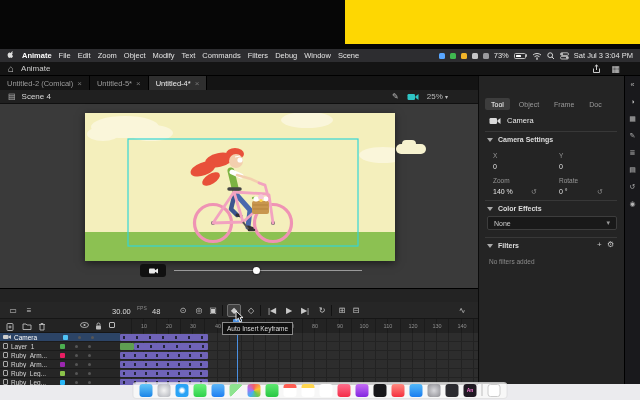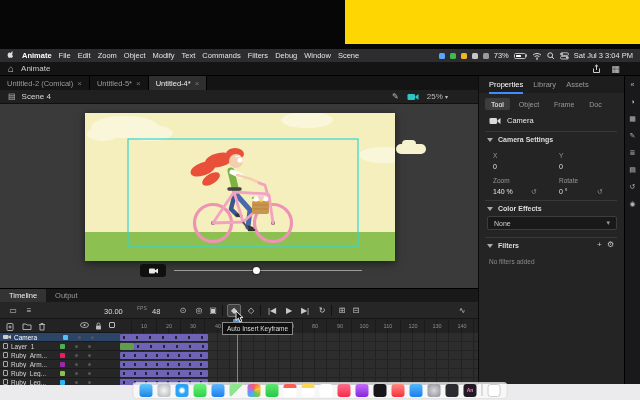--- a/index.html
+++ b/index.html
@@ -294,25 +294,20 @@
             <rect x="0" y=".5" width="6" height="5" rx="1" fill="#e8e8e8"></rect>
             <path d="M6 2.2L9 .5v5L6 3.8z" fill="#e8e8e8"></path>
           </svg>
       </div>
       <div class="camctl-track"></div>
       <div class="camctl-thumb"></div>
     </div>
   </div>
 
   <div class="rpanel">
-    <div class="rp-tabs">
-      <span class="rp-tab active">Properties</span>
-      <span class="rp-tab">Library</span>
-      <span class="rp-tab">Assets</span>
-    </div>
     <div class="rp-subtabs">
       <span class="rp-subtab active">Tool</span>
       <span class="rp-subtab">Object</span>
       <span class="rp-subtab">Frame</span>
       <span class="rp-subtab">Doc</span>
     </div>
     <div class="rp-obj">
       <svg width="12" height="8" viewBox="0 0 12 8">
           <rect x="0.5" y="1" width="7.5" height="6" rx="1.2" fill="#d9d9d9"></rect>
           <path d="M8.5 3.2L11.5 1v6L8.5 4.8z" fill="#d9d9d9"></path>
@@ -358,29 +353,25 @@
     <span>◑</span>
     <span>▦</span>
     <span>✎</span>
     <span>≣</span>
     <span>▤</span>
     <span>↺</span>
     <span>◉</span>
   </div>
 
   <div class="tl">
-    <div class="tl-tabs">
-      <span class="tl-tab active">Timeline</span>
-      <span class="tl-tab">Output</span>
-    </div>
 
     <div class="tl-toolbar">
       <span class="tb-ico" style="left:6px">▭</span>
       <span class="tb-ico" style="left:22px">≡</span>
-      <span class="tb-txt" style="left:104px">30.00</span>
+      <span class="tb-txt" style="left:112px">30.00</span>
       <span class="tb-sup" style="left:137px">FPS</span>
       <span class="tb-txt" style="left:152px">48</span>
       <span class="tb-ico" style="left:176px">⊙</span>
       <span class="tb-ico" style="left:192px">◎</span>
       <span class="tb-ico" style="left:206px">▣</span>
       <span class="tb-sep" style="left:222px"></span>
       <span class="tb-ico autokey" style="left:227px">◆</span>
       <span class="tb-ico" style="left:244px">◇</span>
       <span class="tb-sep" style="left:260px"></span>
       <span class="tb-ico wide" style="left:263px">|◀</span>

